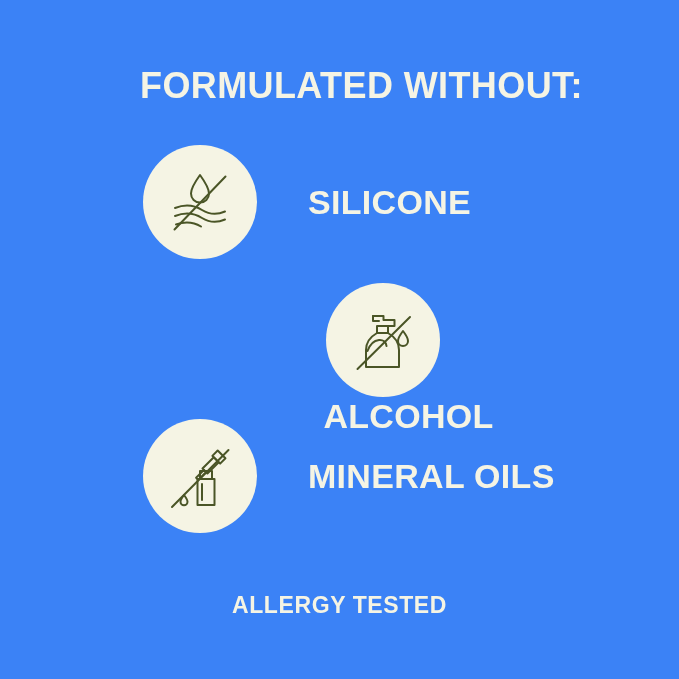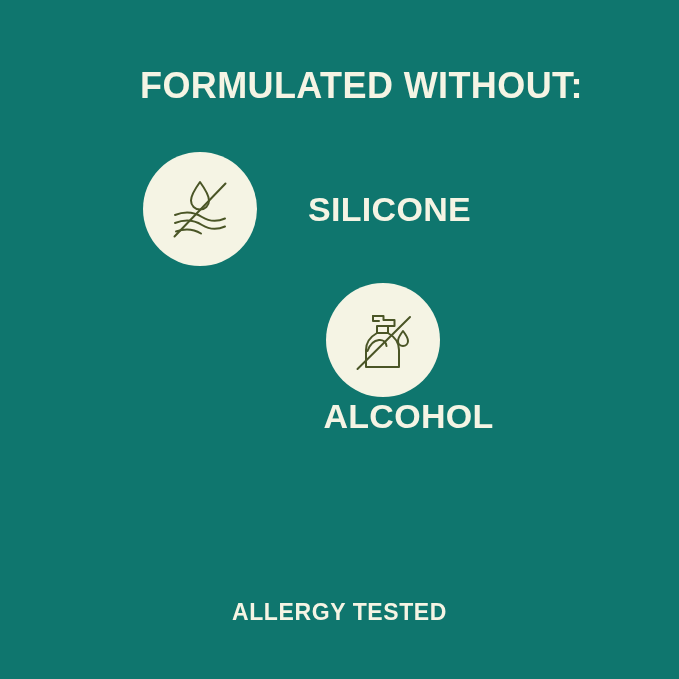--- a/index.html
+++ b/index.html
@@ -10,21 +10,21 @@
     width: 679px;
     height: 679px;
     overflow: hidden;
     font-family: "Liberation Sans", sans-serif;
   }
 
   #infographic {
     position: relative;
     width: 679px;
     height: 679px;
-    background: #0f766e;
+    background: #3b82f6;
     box-sizing: border-box;
   }
 
   
   #heading {
     position: absolute;
     left: 140px;
     top: 66px;
     font-size: 36px;
     font-weight: 700;
@@ -36,21 +36,21 @@
 
   
   .claim-row {
     position: absolute;
     left: 143px;
     width: 480px;
     height: 114px;
     display: flex;
     align-items: center;
   }
-  #row-silicone     { top: 152px; }
+  #row-silicone     { top: 145px; }
   #row-alcohol      { top: 283px; flex-direction: column; }
   #row-mineral-oils { top: 419px; }
 
   .icon-badge {
     width: 114px;
     height: 114px;
     border-radius: 50%;
     background: #F5F4E4;
     flex: 0 0 114px;
     display: flex;
@@ -79,21 +79,20 @@
   #footer-note {
     position: absolute;
     left: 0;
     right: 0;
     top: 592px;
     text-align: center;
     font-size: 23px;
     font-weight: 700;
     letter-spacing: 0.6px;
     color: #F5F4E4;
-    margin-top: 7px;
   }
 </style>
 </head>
 <body>
 
 <div id="infographic">
 
   <div id="heading">FORMULATED WITHOUT:</div>
 
   <div class="claim-row" id="row-silicone">
@@ -130,16 +129,41 @@
 
           <path d="M57 28 C57 28 52 34.5 52 38 C52 40.9 54.2 43 57 43 C59.8 43 62 40.9 62 38 C62 34.5 57 28 57 28 Z"></path>
 
           <path d="M11.5 66 L64 14"></path>
         </svg>
       </span>
     </div>
     <div class="claim-label">ALCOHOL</div>
   </div>
 
+  <div class="claim-row" id="row-mineral-oils">
+    <div class="icon-badge">
+      <span>
+        <svg viewBox="0 0 74 74" fill="none" stroke="#4A5526" stroke-width="2" stroke-linecap="round" stroke-linejoin="round">
+
+          <g transform="rotate(45 37 37)">
+            <path d="M31.5 6.5 L42.5 6.5 L42.5 14 L31.5 14 Z"></path>
+            <path d="M33.5 14 L40.5 14 L40.5 30 L33.5 30 Z"></path>
+            <path d="M35.5 30 L38.5 30 L38.5 41 L35.5 41 Z"></path>
+          </g>
+
+          <path d="M21 56 C21 56 17.5 60.5 17.5 62.8 C17.5 64.8 19.1 66.3 21 66.3 C22.9 66.3 24.5 64.8 24.5 62.8 C24.5 60.5 21 56 21 56 Z"></path>
+
+          <path d="M37 32 L49 32 L49 40 L37 40 Z"></path>
+
+          <path d="M34.5 40 L51.5 40 L51.5 66 L34.5 66 Z"></path>
+
+          <path d="M39 45 L39 61"></path>
+
+          <path d="M9 68 L65.5 11"></path>
+        </svg>
+      </span>
+    </div>
+    <div class="claim-label">MINERAL OILS</div>
+  </div>
 
   <div id="footer-note">ALLERGY TESTED</div>
 
 </div>
 
 </body></html>

